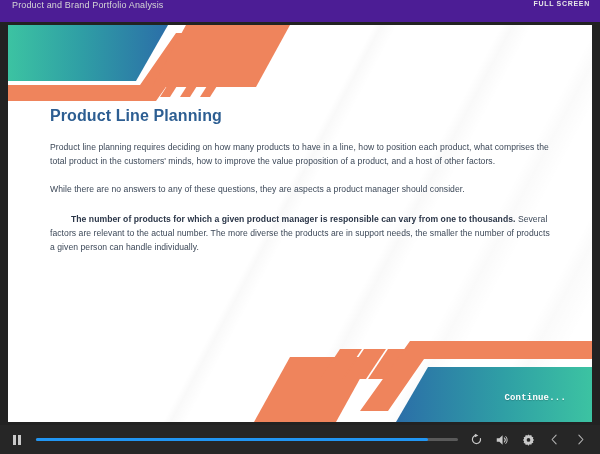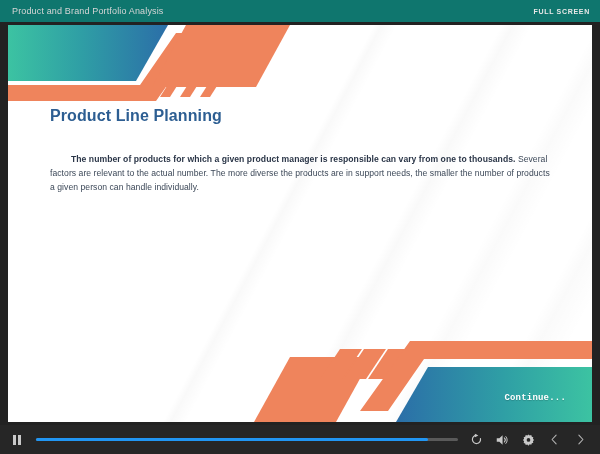--- a/index.html
+++ b/index.html
@@ -12,22 +12,22 @@
   #app{
     position:relative;
     width:600px; height:454px;
     background:#222222;
     display:flex; flex-direction:column;
   }
 
   
   .topbar{
     height:22px; flex:0 0 22px;
-    background:#0f766e;
-    display:flex; align-items:center; justify-content:space-between;
+    background:#4c1d95;
+    display:flex; justify-content:space-between;
     padding:0 10px 0 12px;
   }
   .topbar-title{
     color:#d5d5d5; font-size:9px; letter-spacing:.15px;
     white-space:nowrap;
   }
   .fullscreen-btn{
     color:#e8e8e8; font-size:7px; font-weight:bold; letter-spacing:.7px;
     white-space:nowrap; cursor:pointer;
   }
@@ -60,21 +60,21 @@
 
   
   .content{
     position:absolute;
     left:42px; top:82px; right:36px;
   }
   .slide-title{
     color:#2d5e92;
     font-size:16px; font-weight:bold;
     letter-spacing:.1px;
-    margin-bottom:28px;
+    margin-bottom:16px;
   }
   .para{
     color:#3c4858;
     font-size:8.6px;
     line-height:1.62;
     margin-bottom:14px;
     letter-spacing:.05px;
   }
   .para.lead b{ color:#2b3648; font-weight:bold;margin-left:21px; }
   .para.spaced{ margin-bottom:16px; }
@@ -177,21 +177,23 @@
         <polygon points="136,22 158,22 138,52 116,52" fill="#ef845c"></polygon>
 
         <polygon points="158,14 340,14 340,32 172,32 136,84 108,84" fill="#ef845c"></polygon>
 
         <polygon points="176,40 340,40 340,95 144,95" fill="url(#gradBR)"></polygon>
       </svg>
 
       <div class="content">
         <div class="slide-title">Product Line Planning</div>
 
-
+        <div class="para">Product line planning requires deciding on how many products to have in a line, how to position each product, what comprises the total product in the customers' minds, how to improve the value proposition of a product, and a host of other factors.</div>
+
+        <div class="para spaced">While there are no answers to any of these questions, they are aspects a product manager should consider.</div>
 
         <div class="para lead"><b>The number of products for which a given product manager is responsible can vary from one to thousands.</b><span> Several factors are relevant to the actual number. The more diverse the products are in support needs, the smaller the number of products a given person can handle individually.</span></div>
       </div>
 
       <div class="continue-label">Continue...</div>
 
     </div>
   </div>
 
   <div class="playbar">

